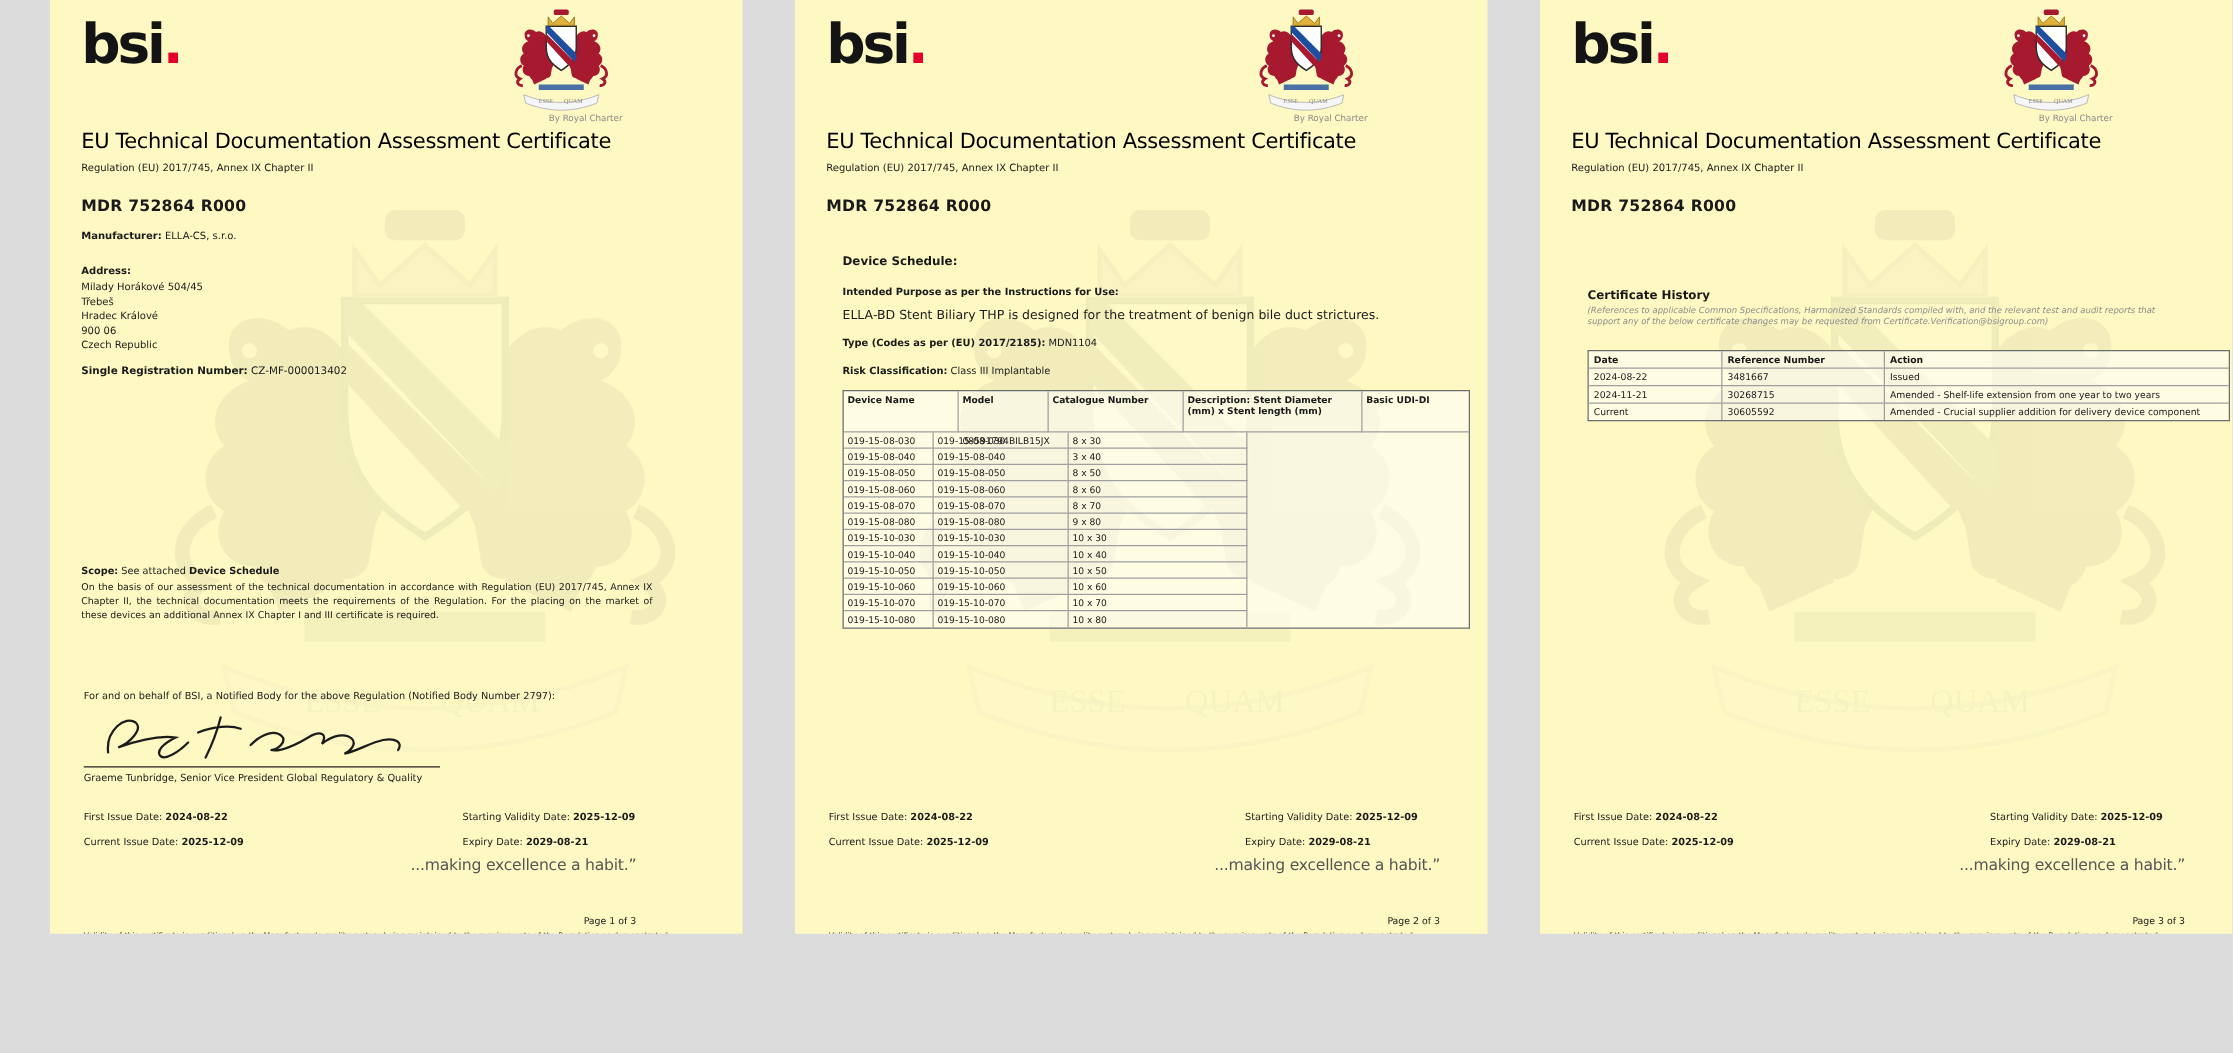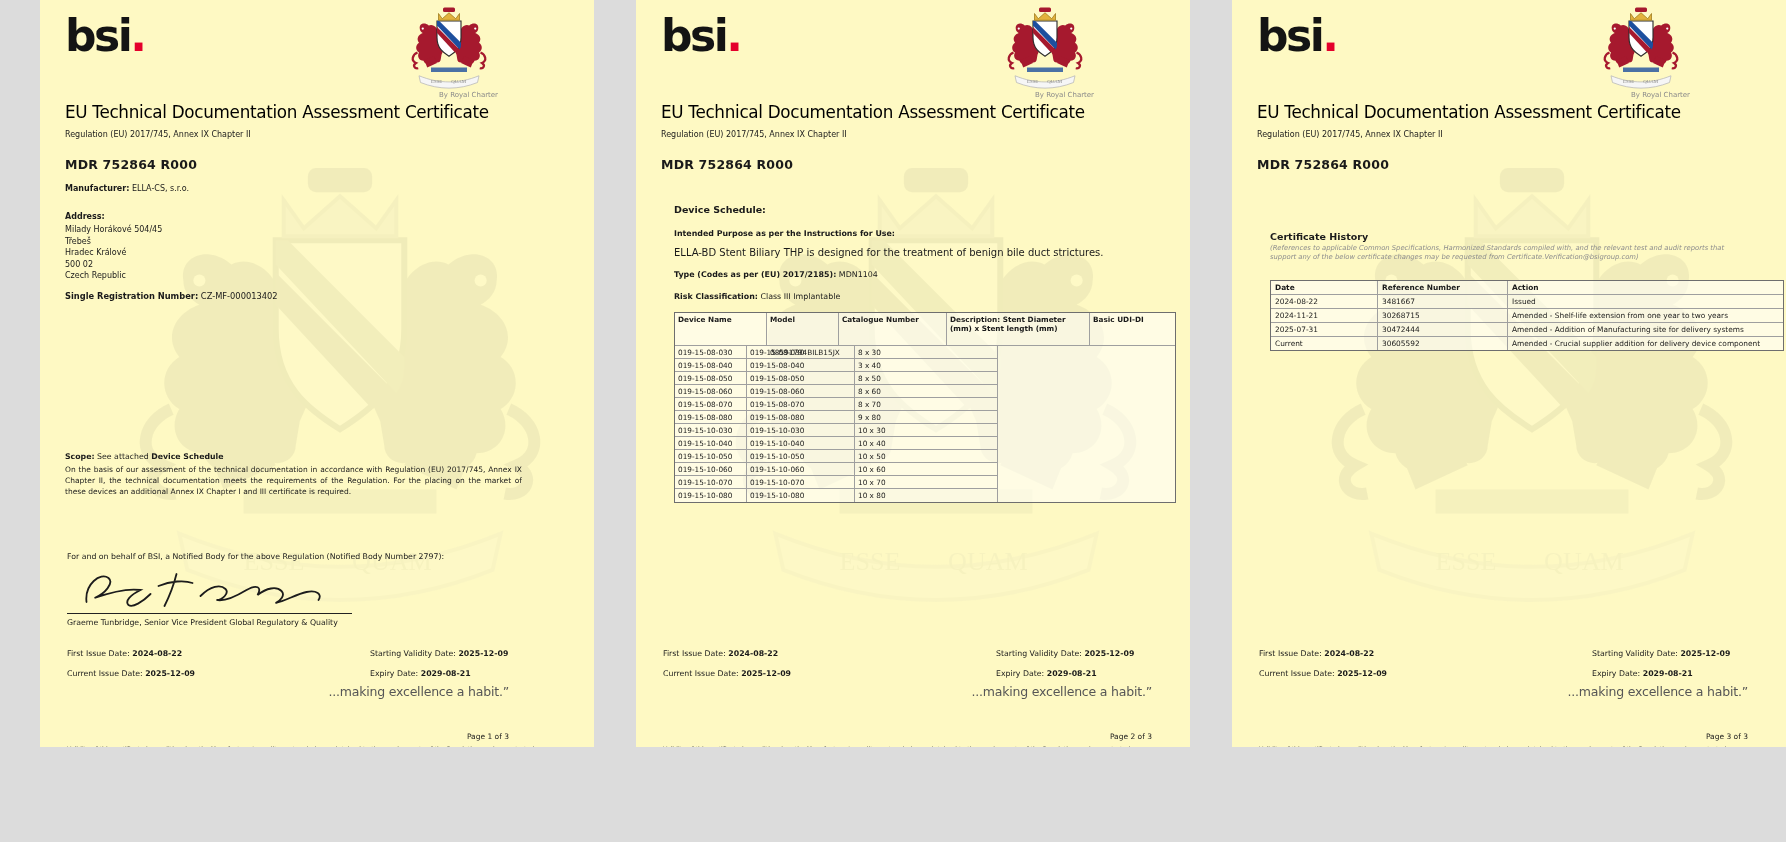--- a/index.html
+++ b/index.html
@@ -111,21 +111,21 @@
     <div class="abs title">EU Technical Documentation Assessment Certificate</div>
     <div class="abs subtitle">Regulation (EU) 2017/745, Annex IX Chapter II</div>
     <div class="abs mdr">MDR 752864 R000</div>
 
     <div class="abs manu"><span class="lbl">Manufacturer:</span> <span>ELLA-CS, s.r.o.</span></div>
     <div class="abs addr-l">Address:</div>
     <div class="abs addr">
         <div>Milady Horákové 504/45</div>
         <div>Třebeš</div>
         <div>Hradec Králové</div>
-        <div>500 02</div>
+        <div>900 06</div>
         <div>Czech Republic</div>
       </div>
     <div class="abs srn"><span class="lbl">Single Registration Number:</span> <span>CZ-MF-000013402</span></div>
 
     <div class="abs scope"><span class="lbl">Scope:</span> <span>See attached</span> <span class="lbl">Device Schedule</span></div>
     <div class="abs scopebody">On the basis of our assessment of the technical documentation in accordance with Regulation (EU) 2017/745, Annex IX Chapter II, the technical documentation meets the requirements of the Regulation. For the placing on the market of these devices an additional Annex IX Chapter I and III certificate is required.</div>
 
     <div class="abs behalf">For and on behalf of BSI, a Notified Body for the above Regulation (Notified Body Number 2797):</div>
     <div class="abs sig">
       <svg width="283" height="46" viewBox="0 0 260 46">
@@ -289,25 +289,20 @@
           <div>2024-08-22</div>
           <div>3481667</div>
           <div>Issued</div>
         </div>
           <div class="ht-row">
           <div>2024-11-21</div>
           <div>30268715</div>
           <div>Amended - Shelf-life extension from one year to two years</div>
         </div>
           <div class="ht-row">
-          <div>2025-07-31</div>
-          <div>30472444</div>
-          <div>Amended - Addition of Manufacturing site for delivery systems</div>
-        </div>
-          <div class="ht-row">
           <div>Current</div>
           <div>30605592</div>
           <div>Amended - Crucial supplier addition for delivery device component</div>
         </div>
         </div>
     </div>
 
     <div class="abs dates-l1"><span>First Issue Date:</span> <b>2024-08-22</b></div>
     <div class="abs dates-l2"><span>Current Issue Date:</span> <b>2025-12-09</b></div>
     <div class="abs dates-r1"><span>Starting Validity Date:</span> <b>2025-12-09</b></div>

